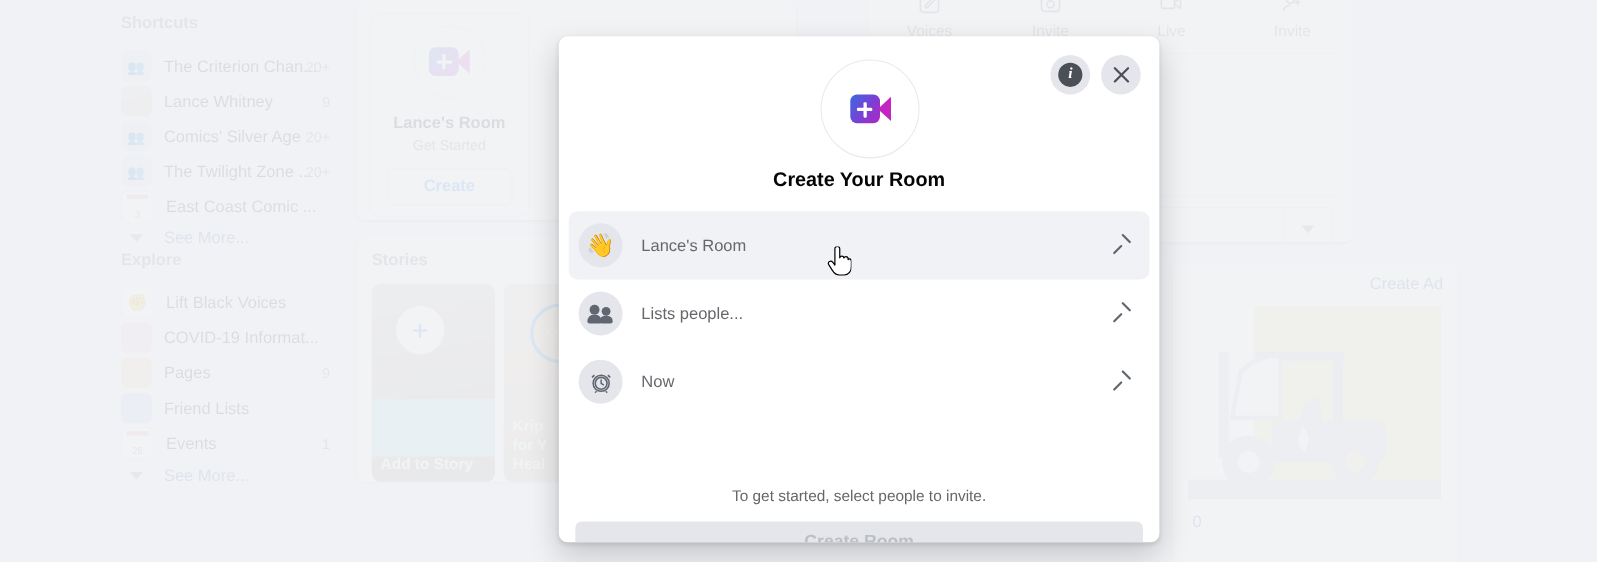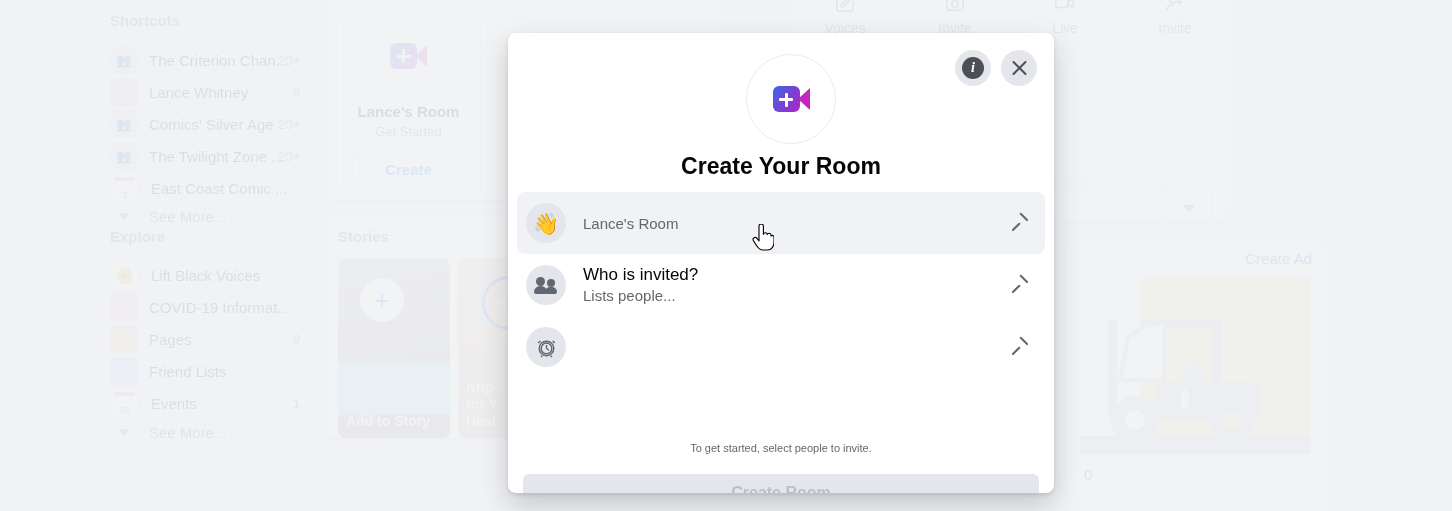--- a/index.html
+++ b/index.html
@@ -115,21 +115,21 @@
              border:1px solid #e9eaf0;display:flex;align-items:center;justify-content:center;}
   .cam{position:relative;width:37px;height:26px;}
   .cam .body{position:absolute;left:0;top:0;width:27px;height:26px;border-radius:6px;
              background:linear-gradient(125deg,#3b6ae1 0%,#7b3fd4 55%,#b128c0 100%);}
   .cam .plus-h{position:absolute;left:6.5px;top:12px;width:14px;height:3px;background:#fff;border-radius:1px;}
   .cam .plus-v{position:absolute;left:12px;top:6.5px;width:3px;height:14px;background:#fff;border-radius:1px;}
   .cam .tri{position:absolute;left:25px;top:2px;width:0;height:0;
             border-top:11px solid transparent;border-bottom:11px solid transparent;border-right:12px solid #c325c1;}
 
   #modal-title{position:absolute;left:0;right:0;top:120px;text-align:center;
-               font-size:23px;font-weight:bold;color:#050505;}
+               font-size:18px;font-weight:bold;color:#050505;}
 
   #rows{position:absolute;left:9px;top:159px;right:9px;}
   .row{height:62px;border-radius:8px;display:flex;align-items:center;padding:0 9px;box-sizing:border-box;cursor:pointer;}
   .row.sel{background:#f0f2f5;}
   .row-ico{width:40px;height:40px;border-radius:50%;background:#e4e6eb;flex:none;
            display:flex;align-items:center;justify-content:center;margin-right:17px;}
   .row-txt{flex:1;min-width:0;}
   .row-title{font-size:17px;color:#050505;line-height:21px;}
   .row-sub{font-size:15px;color:#65676b;line-height:20px;margin-top:1px;}
   .chev{width:20px;height:20px;margin-right:6px;flex:none;position:relative;}
@@ -137,21 +137,21 @@
   .chev:before{top:0;transform:rotate(-45deg);transform-origin:top center;}
   .chev:after{top:10px;transform:rotate(45deg);transform-origin:top center;}
 
   
   .ppl{position:relative;width:24px;height:17px;}
   .ppl .h1{position:absolute;left:2px;top:0;width:9px;height:9px;border-radius:50%;background:#606770;}
   .ppl .b1{position:absolute;left:0px;top:9px;width:13px;height:8px;border-radius:6px 6px 2px 2px;background:#606770;}
   .ppl .h2{position:absolute;left:12.5px;top:2.5px;width:8px;height:8px;border-radius:50%;background:#606770;}
   .ppl .b2{position:absolute;left:11px;top:10.5px;width:12px;height:6.5px;border-radius:5px 5px 2px 2px;background:#606770;}
 
-  #helper{position:absolute;left:0;right:0;top:409px;text-align:center;font-size:11px;color:#65676b;}
+  #helper{position:absolute;left:0;right:0;top:409px;text-align:center;font-size:14px;color:#65676b;}
   #create-btn{position:absolute;left:15px;right:15px;top:441px;height:38px;border-radius:6px;
               background:#e4e6eb;display:flex;align-items:center;justify-content:center;
               font-size:16px;font-weight:bold;color:#bcc0c4;cursor:default;}
 
   
   #cursor{position:absolute;left:752px;top:224px;width:22px;height:28px;pointer-events:none;}
 </style>
 </head>
 <body>
 
@@ -395,37 +395,37 @@
     <div class="row">
       <span class="row-ico">
         <span class="ppl">
             <span class="h1"></span>
             <span class="b1"></span>
             <span class="h2"></span>
             <span class="b2"></span>
           </span>
       </span>
       <span class="row-txt">
-        <span class="row-title" style="display:block">Who is invited?</span>
         <span class="row-sub" style="display:block">Lists people...</span>
       </span>
       <span class="chev"></span>
     </div>
 
     <div class="row">
       <span class="row-ico">
         <svg width="23" height="23" viewBox="0 0 24 24" fill="none" stroke="#606770" stroke-width="1.5">
           <circle cx="12" cy="13" r="7.6"></circle>
             <circle cx="12" cy="13" r="5.6"></circle>
           <path d="M12 9.5V13l2.6 1.8" stroke-width="1.4"></path>
           <path d="M5.6 5.2L3.4 7.4M18.4 5.2l2.2 2.2" stroke-width="1.5"></path>
           <path d="M7.6 20.4l-1.3 1.6M16.4 20.4l1.3 1.6" stroke-width="1.4"></path>
         </svg>
       </span>
       <span class="row-txt">
+        <span class="row-sub" style="display:block">Now</span>
       </span>
       <span class="chev"></span>
     </div>
   </div>
 
   <div id="helper">To get started, select people to invite.</div>
 
   <div id="create-btn">Create Room</div>
 </div>
 

